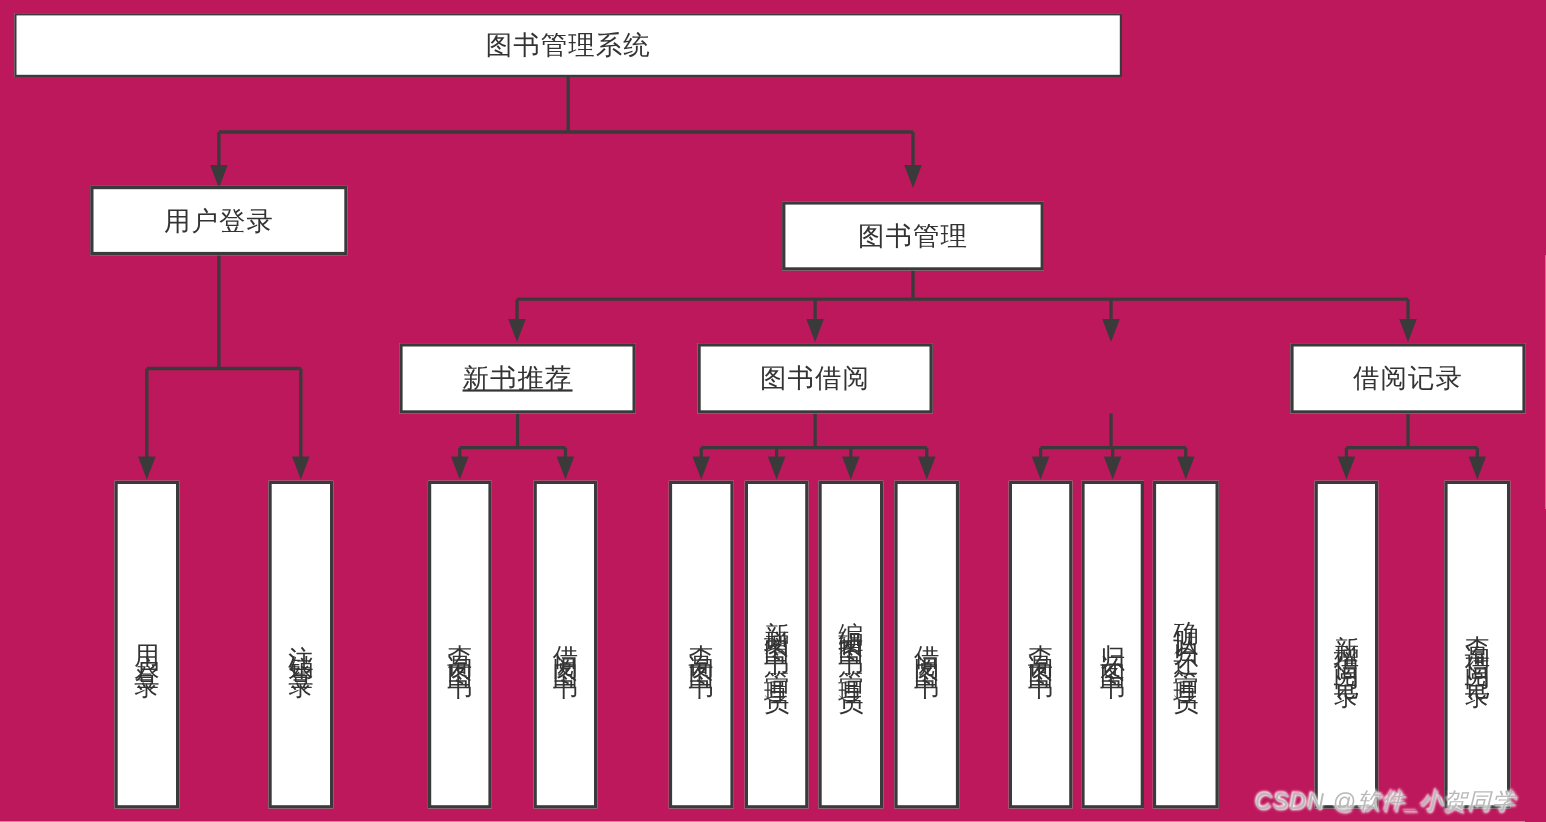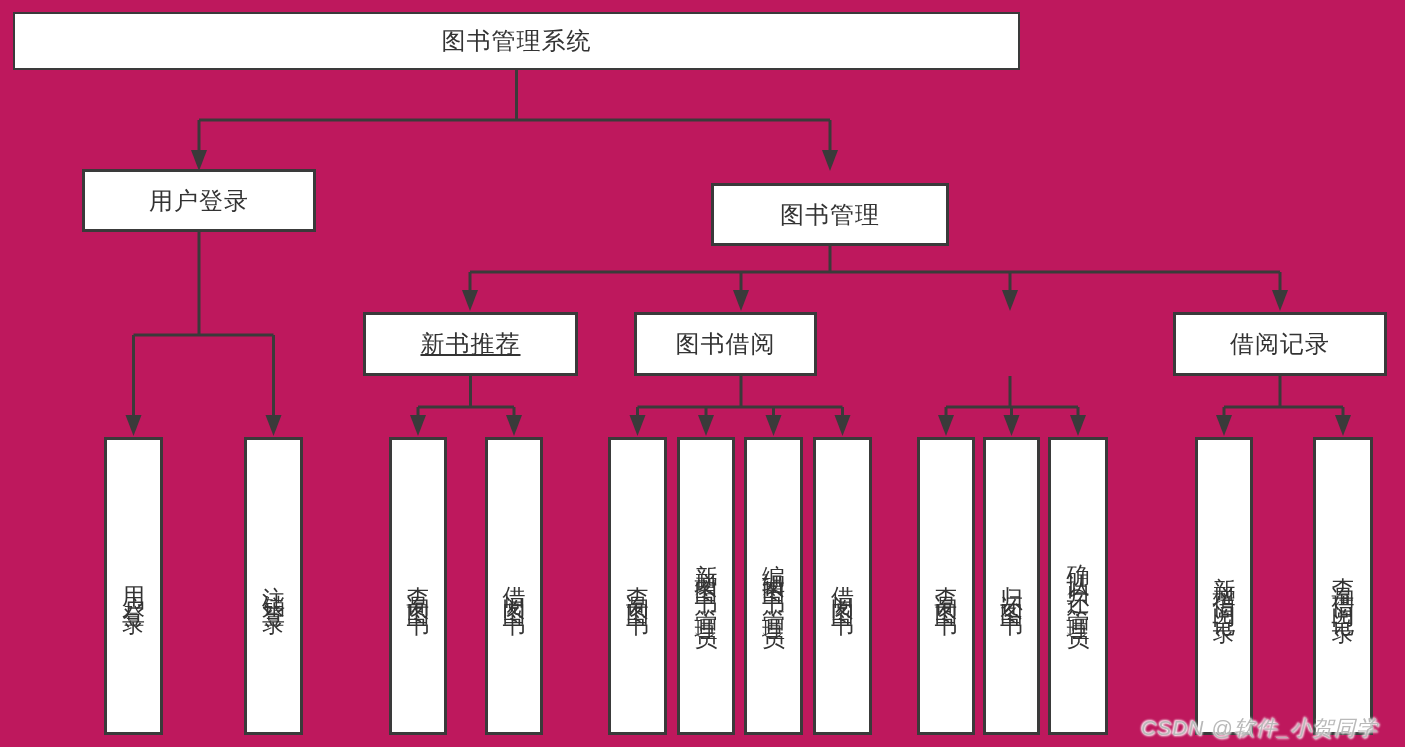--- a/index.html
+++ b/index.html
@@ -108,21 +108,21 @@
       <polygon points="1335,415 1351,415 1343,436"></polygon>
     </g>
   </svg>
 
   <div class="hnode root" style="left:13px; top:12px; width:1007px; height:58px;">图书管理系统</div>
 
   <div class="hnode" style="left:82px; top:169px; width:234px; height:63px;">用户登录</div>
   <div class="hnode" style="left:711px; top:169px; width:238px; height:63px;margin-top:14px;">图书管理</div>
 
   <div class="hnode" style="left:363px; top:312px; width:215px; height:64px;text-decoration:underline;">新书推荐</div>
-  <div class="hnode" style="left:634px; top:312px; width:183px; height:64px;">图书借阅</div>
+  <div class="hnode" style="left:634px; top:312px; width:214px; height:64px;">图书借阅</div>
   <div class="hnode" style="left:1173px; top:312px; width:214px; height:64px;">借阅记录</div>
 
   <div class="vnode" style="left:104px; top:437px; width:59px; height:298px;">
     <span>用户登录</span>
   </div>
   <div class="vnode" style="left:244px; top:437px; width:59px; height:298px;">
     <span>注销登录</span>
   </div>
 
   <div class="vnode" style="left:389px; top:437px; width:58px; height:298px;">

